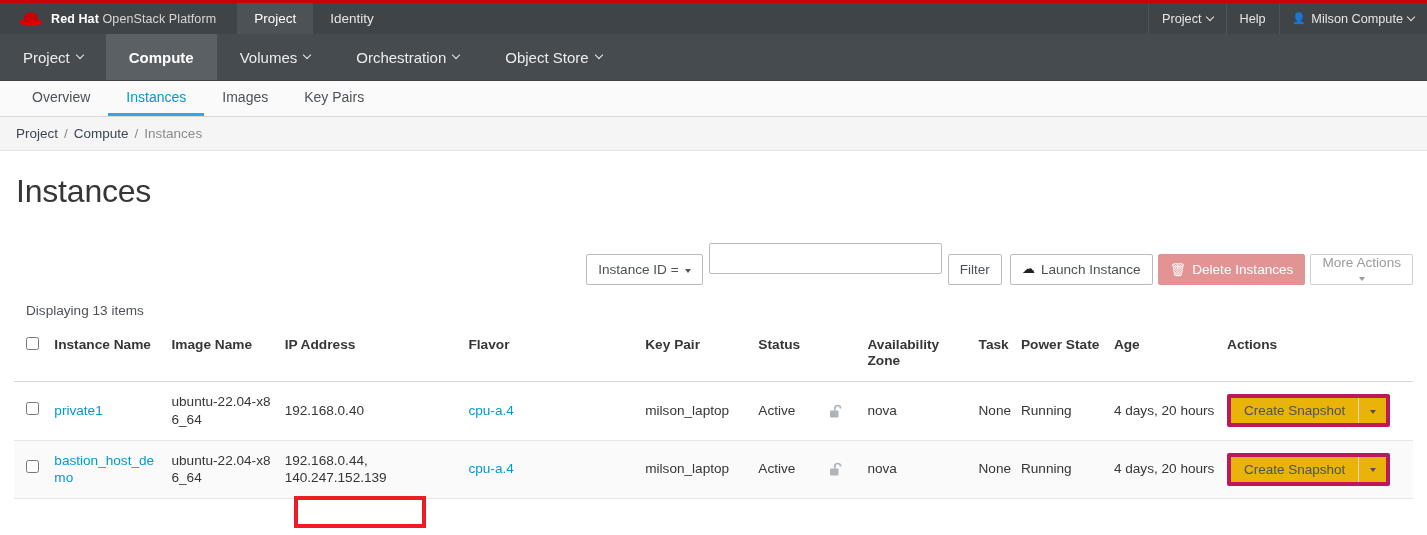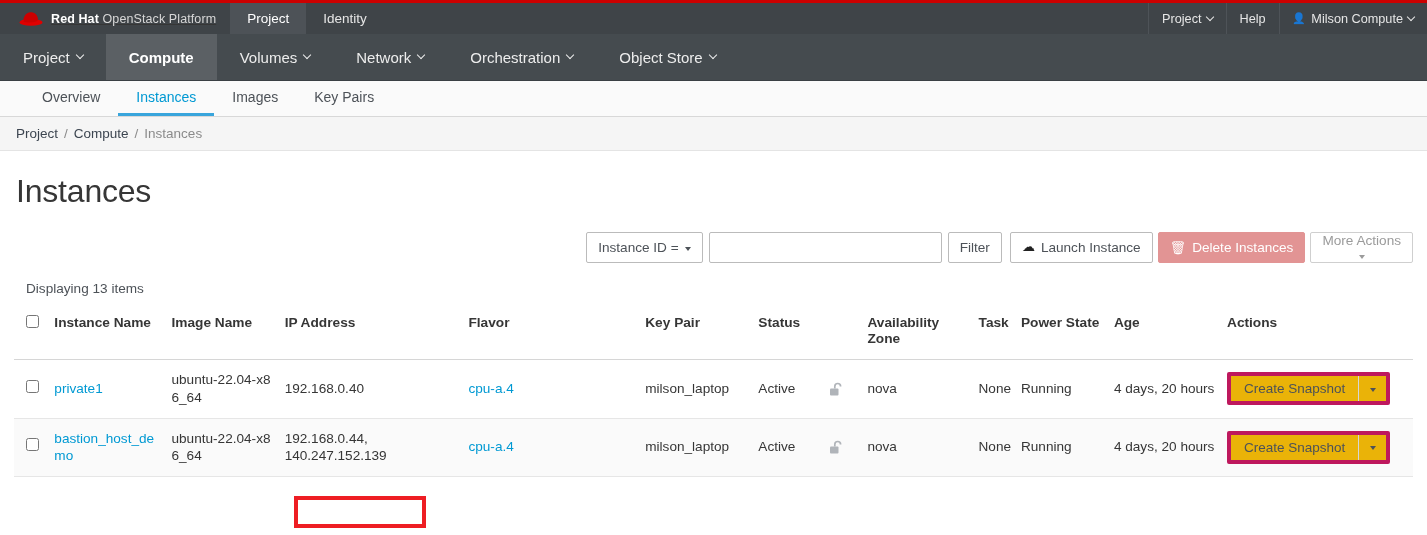--- a/index.html
+++ b/index.html
@@ -24,24 +24,23 @@
   .masthead {
     height: 31px;
     background: #3f4448;
     display: flex;
     align-items: stretch;
     position: relative;
   }
   .brand {
     display: flex;
     align-items: center;
-    padding: 0 14px 0 18px;
+    padding: 0 21px 0 18px;
     gap: 7px;
     height: 100%;
-    text-decoration: underline;
   }
   .rh-hat { flex: 0 0 auto; display: block; }
   .brand-text {
     font-size: 12.5px;
     color: #d7d7d7;
     letter-spacing: .1px;
     white-space: nowrap;
   }
   .brand-text b { color: #fff; font-weight: bold; }
 
@@ -115,21 +114,21 @@
     font-weight: bold;
   }
 
   
   .sec-tabs {
     height: 36px;
     background: #fafafa;
     border-bottom: 1px solid #d8d8d8;
     display: flex;
     align-items: stretch;
-    padding-left: 24px;
+    padding-left: 14px;
   }
   .sec-tab {
     display: flex;
     align-items: center;
     padding: 0 18px;
     font-size: 14px;
     color: #4d5258;
     cursor: pointer;
     border-bottom: 3px solid transparent;
     white-space: nowrap;
@@ -179,20 +178,21 @@
     background: #fff;
     color: #4d5258;
     border-radius: 2px;
     height: 31px;
     padding: 0 11px;
     display: inline-flex;
     align-items: center;
     gap: 6px;
     cursor: pointer;
     white-space: nowrap;
+    margin-top: 22px;
   }
   .filter-select { margin-right: 6px; }
   .filter-input {
     height: 31px;
     width: 233px;
     border: 1px solid #bbb;
     border-radius: 2px;
     padding: 0 9px;
     font-size: 13.6px;
     font-family: "Liberation Sans", sans-serif;
@@ -359,24 +359,20 @@
   <div class="primary-nav">
     <div class="pnav-item">
       <span>Project</span>
       <span class="chev-dn"></span>
     </div>
     <div class="pnav-item active">
       <span>Compute</span>
     </div>
     <div class="pnav-item">
       <span>Volumes</span>
-      <span class="chev-dn"></span>
-    </div>
-    <div class="pnav-item">
-      <span>Network</span>
       <span class="chev-dn"></span>
     </div>
     <div class="pnav-item">
       <span>Orchestration</span>
       <span class="chev-dn"></span>
     </div>
     <div class="pnav-item">
       <span>Object Store</span>
       <span class="chev-dn"></span>
     </div>

